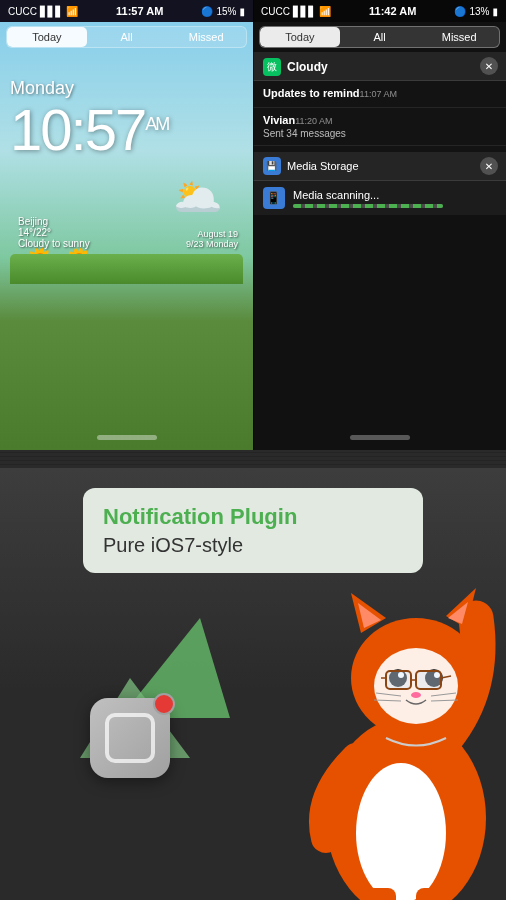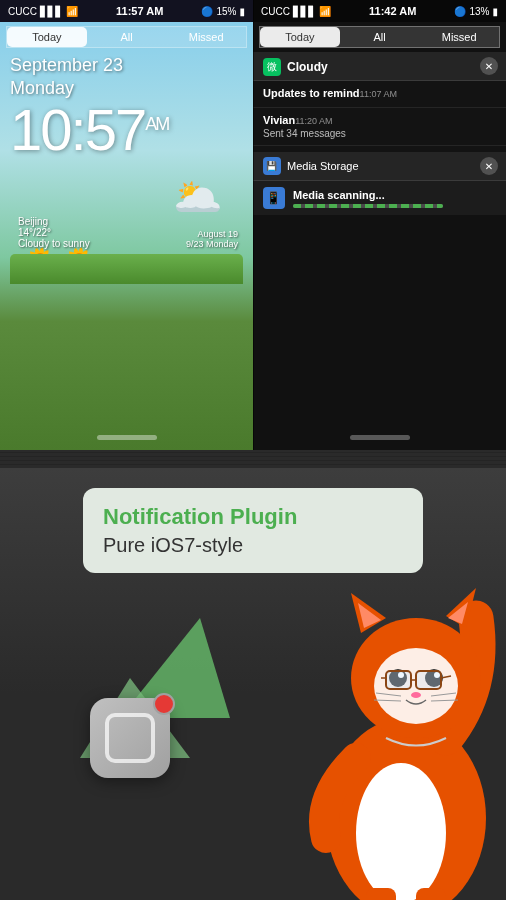--- a/index.html
+++ b/index.html
@@ -62,21 +62,21 @@
       font-size: 10px;
       color: white;
     }
 
     
     .tab-bar {
       display: flex;
       background: rgba(255,255,255,0.15);
       border: 1px solid rgba(255,255,255,0.3);
       margin: 4px 6px;
-      border-radius: 0;
+      border-radius: 6px;
       overflow: hidden;
     }
 
     .tab-item {
       flex: 1;
       text-align: center;
       font-size: 11px;
       color: white;
       padding: 4px 0;
       cursor: pointer;
@@ -314,21 +314,21 @@
       margin-right: 8px;
       display: flex;
       align-items: center;
       justify-content: center;
       font-size: 12px;
     }
 
     .scan-text {
       color: white;
       font-size: 11px;
-      font-weight: 700;
+      font-weight: 400;
     }
 
     .progress-bar {
       height: 4px;
       background: rgba(255,255,255,0.2);
       margin-top: 3px;
       border-radius: 2px;
       overflow: hidden;
       width: 150px;
     }
@@ -527,21 +527,21 @@
       </div>
 
       <div class="tab-bar">
         <div class="tab-item active">Today</div>
         <div class="tab-item">All</div>
         <div class="tab-item">Missed</div>
       </div>
 
       <div class="lock-screen-content">
         <div class="date-text">
-          <span>September 23</span><br>
+          <br>
           <span>Monday</span>
         </div>
         <div class="time-display">
           <span>10:57</span><span class="time-ampm">AM</span>
         </div>
 
         <div class="weather-scene">
           <div class="cloud-icon">🌥️</div>
           <div class="sunflower-group">🌻🌻</div>
           <div class="landscape-strip"></div>

